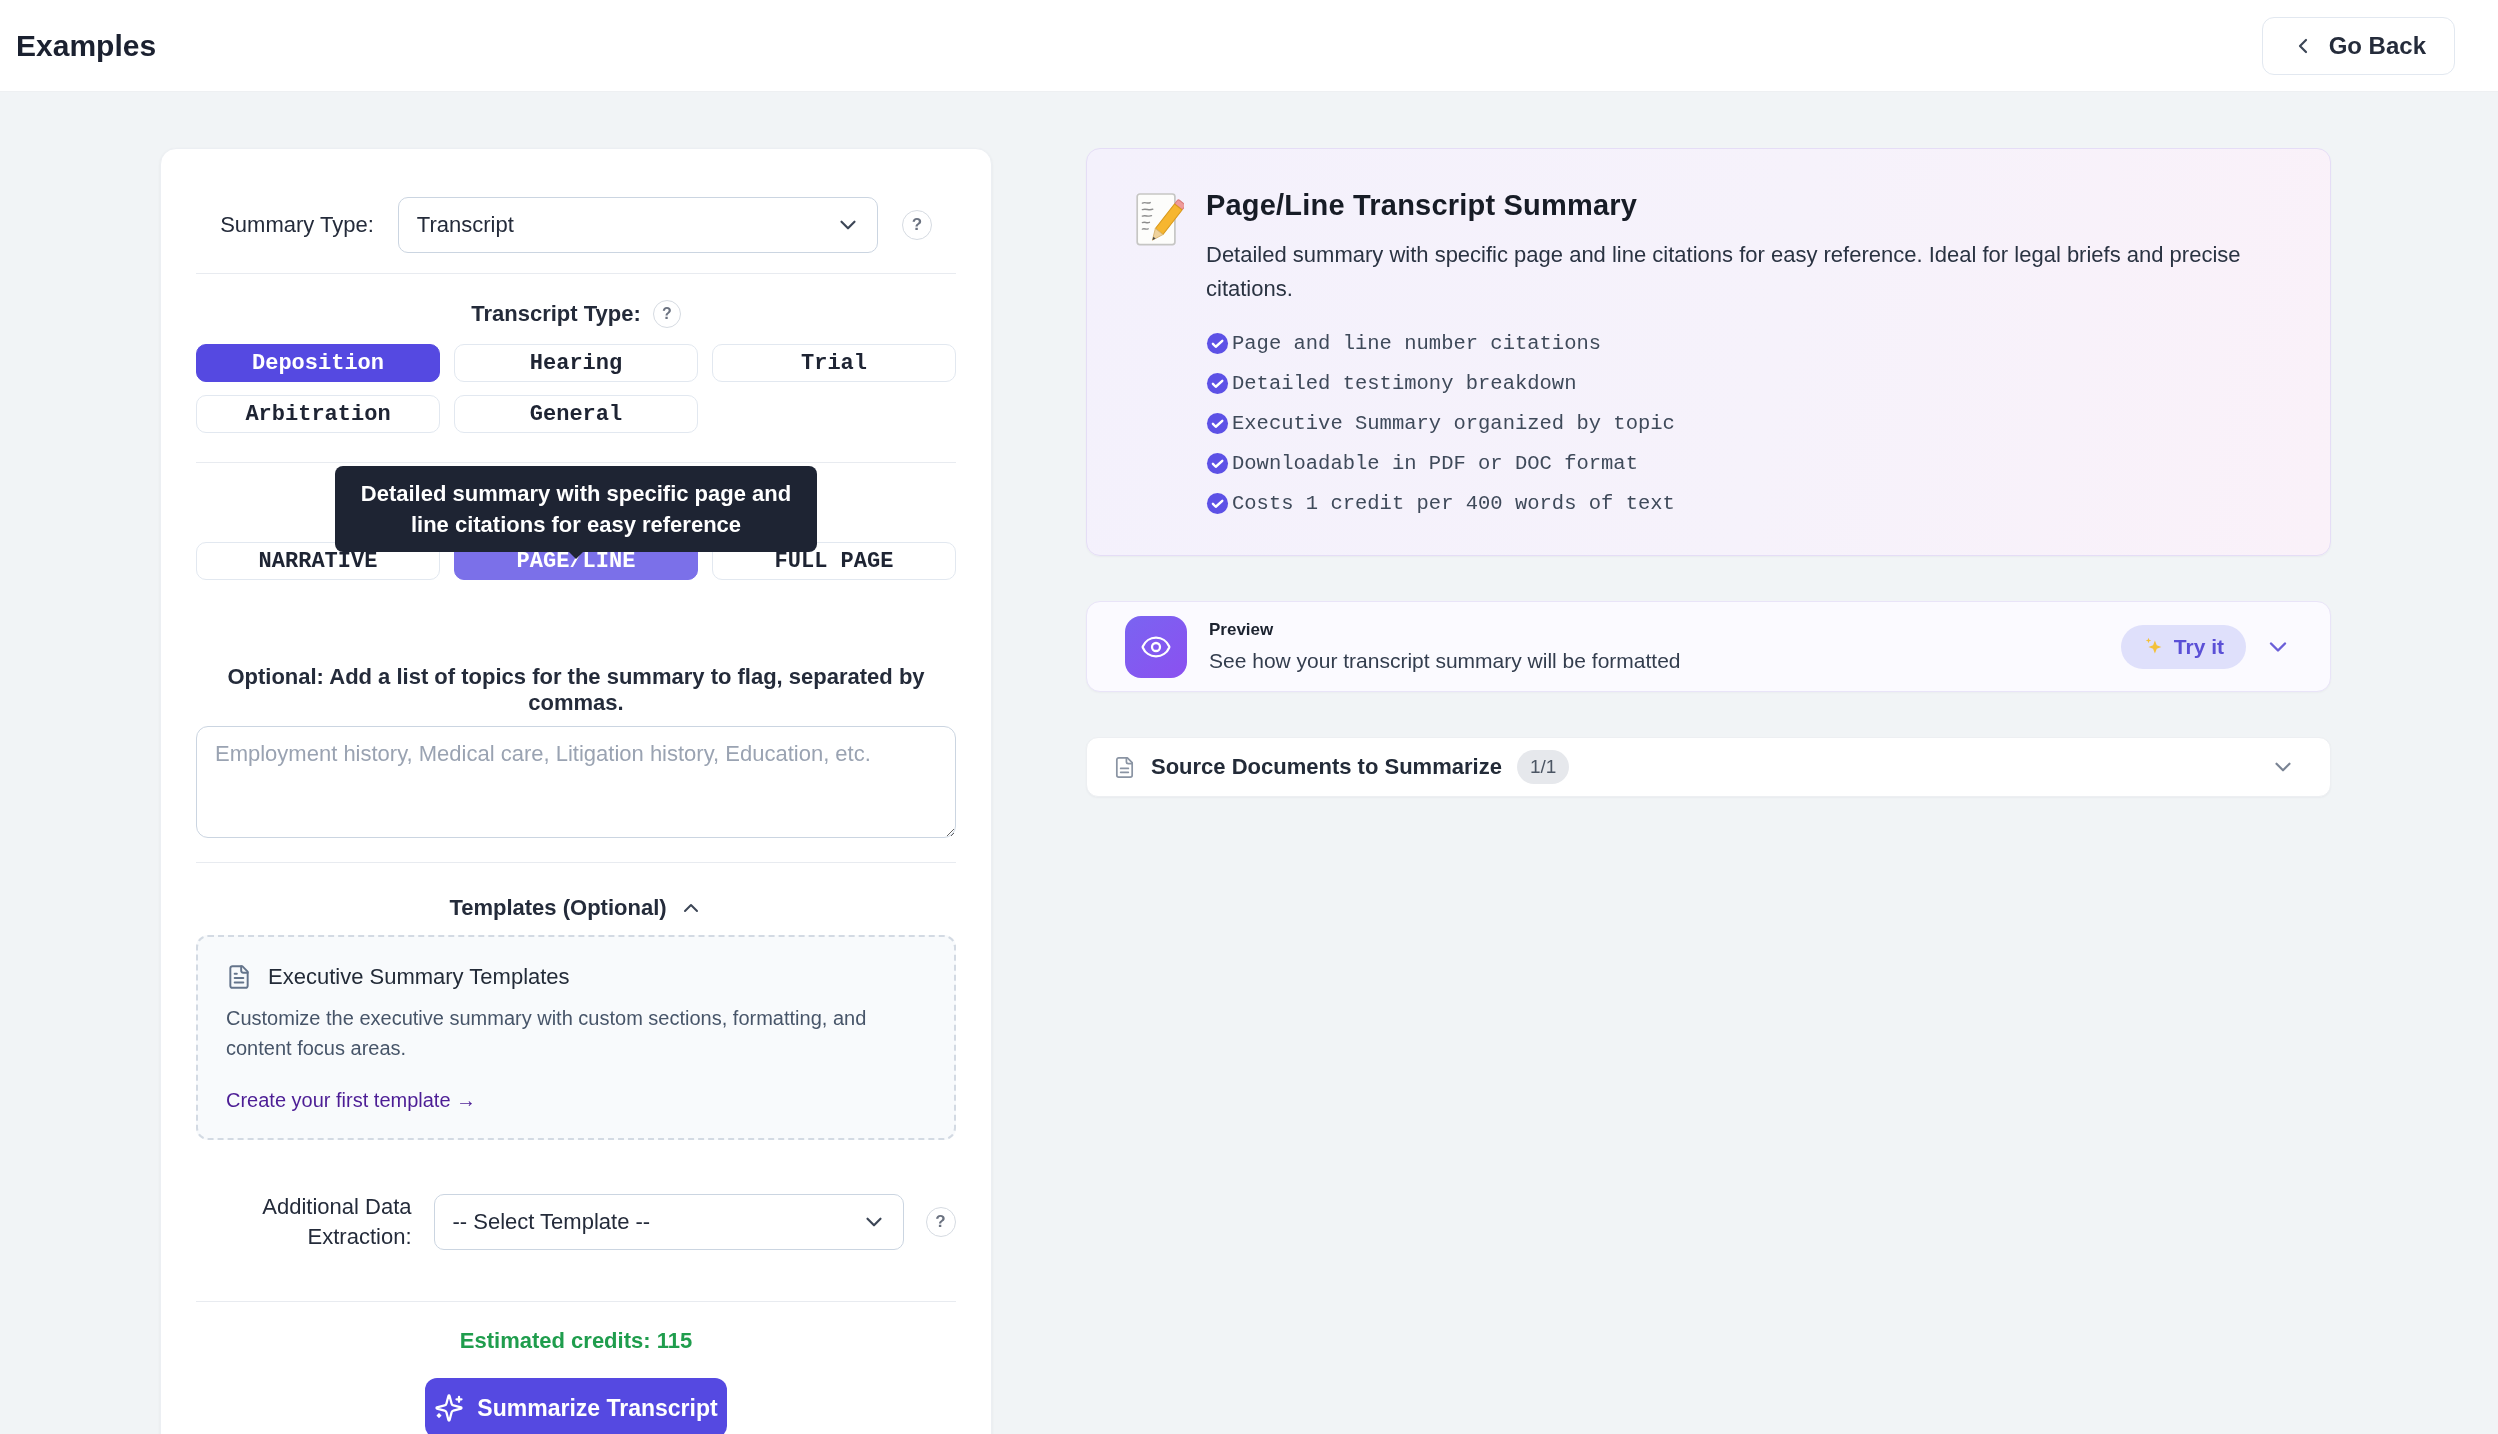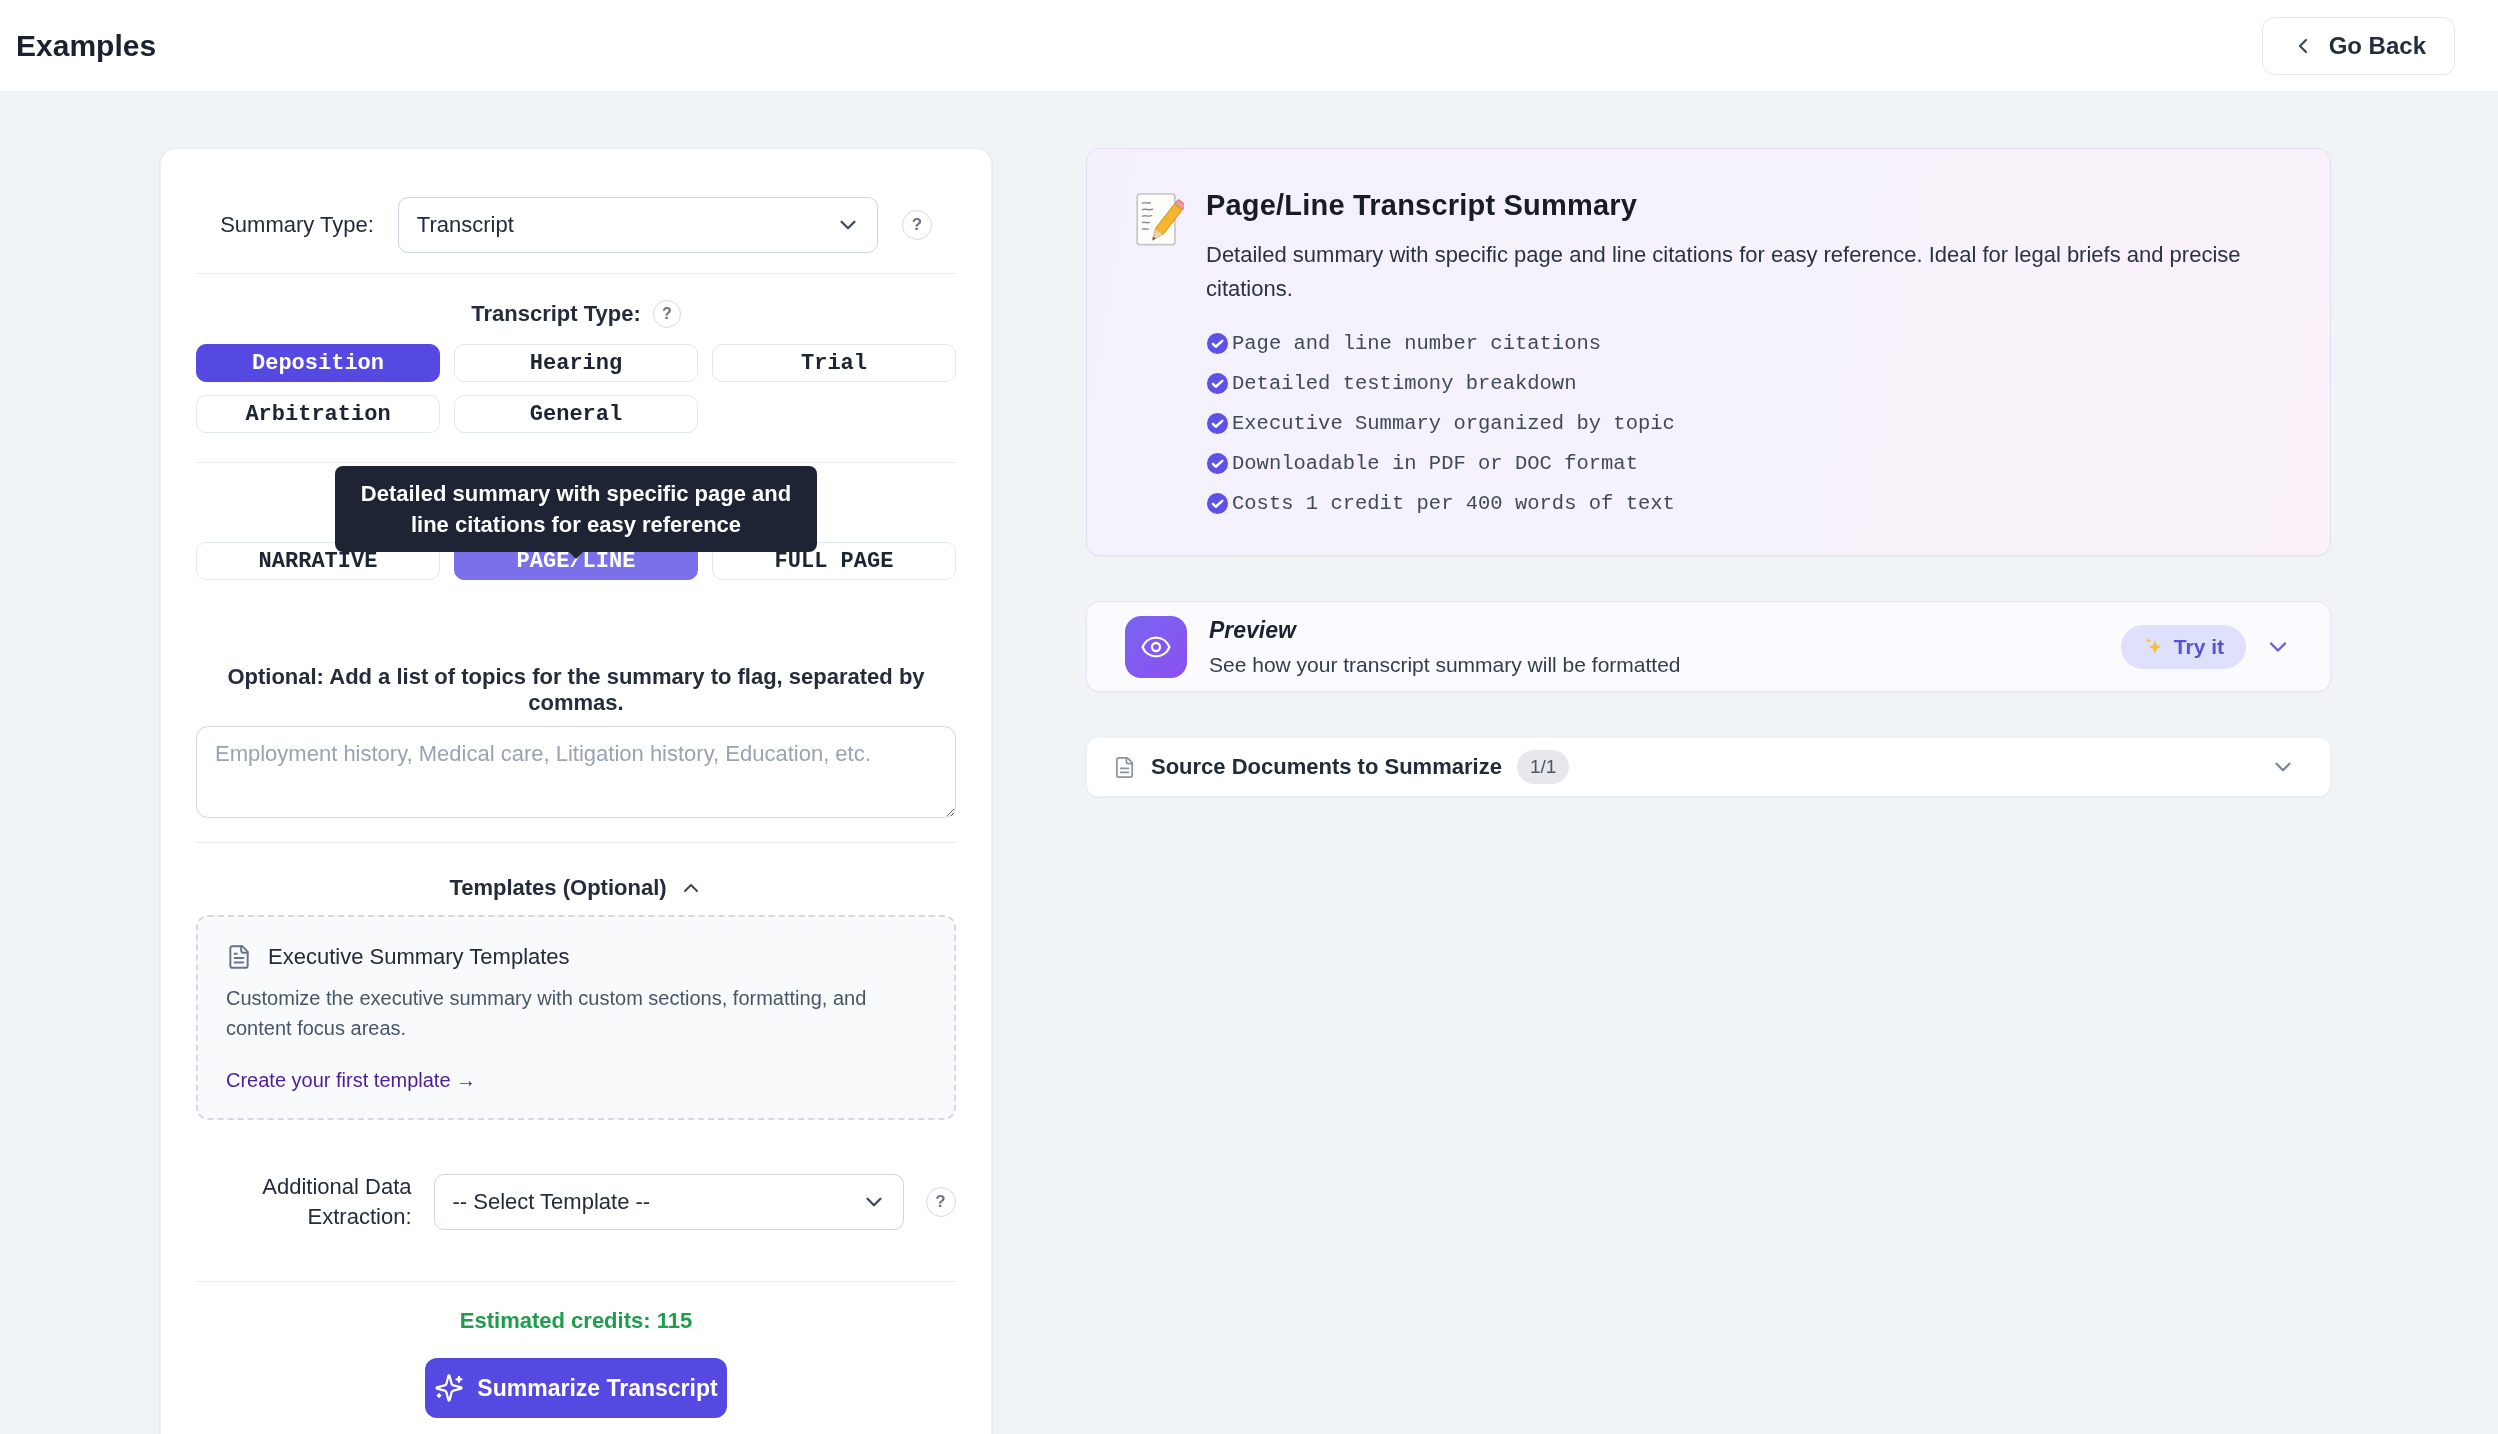--- a/index.html
+++ b/index.html
@@ -75,21 +75,21 @@
     font-size:22px; font-weight:700; line-height:1.42; text-align:center;
     padding:12px 18px;
   }
   .tooltip::after {
     content:""; position:absolute; left:50%; bottom:-14px; transform:translateX(-50%);
     border:7px solid transparent; border-top-color:#1e2433;
   }
 
   .topics-label { margin-top:84px; text-align:center; font-size:22px; font-weight:600; color:#242b3a; }
   .topics-input {
-    margin-top:10px; width:100%; height:92px; border:1px solid #cbd5e1; border-radius:12px;
+    margin-top:10px; width:100%; height:112px; border:1px solid #cbd5e1; border-radius:12px;
     padding:14px 18px; font-size:22px; font-family:inherit; color:#242b3a; resize:vertical;
   }
   .topics-input::placeholder { color:#9aa3b2; }
 
   .hr-3 { margin-top:20px; }
 
   .templates-head {
     margin-top:32px; display:flex; align-items:center; justify-content:center; gap:12px;
     font-size:22px; font-weight:600; color:#242b3a; cursor:pointer;
   }
@@ -137,21 +137,21 @@
     height:91px; background:#fbfaff; border:1px solid #e9e4f8; border-radius:14px;
     display:flex; align-items:center; padding:0 38px 0 38px;
     box-shadow:0 1px 2px rgba(16,24,40,.03);
   }
   .preview-icon {
     width:62px; height:62px; border-radius:16px;
     background:linear-gradient(140deg,#7a64f1 0%,#8b50f0 100%);
     display:flex; align-items:center; justify-content:center; flex-shrink:0;
   }
   .preview-texts { margin-left:22px; }
-  .preview-title { font-size:23px; font-weight:700; color:#1c2330;font-style:italic; }
+  .preview-title { font-size:17px; font-weight:700; color:#1c2330; }
   .preview-sub { margin-top:9px; font-size:21px; color:#333d4e; }
   .flex-spacer { flex:1; }
   .try-pill {
     display:flex; align-items:center; gap:9px;
     background:#dfe0fb; border:none; border-radius:999px; padding:10px 22px;
     font-size:21px; font-weight:600; color:#5b50d6; cursor:pointer; font-family:inherit;
   }
   .preview-chevron { margin-left:18px; color:#6a5fd8; cursor:pointer; }
 
   .source-bar {

